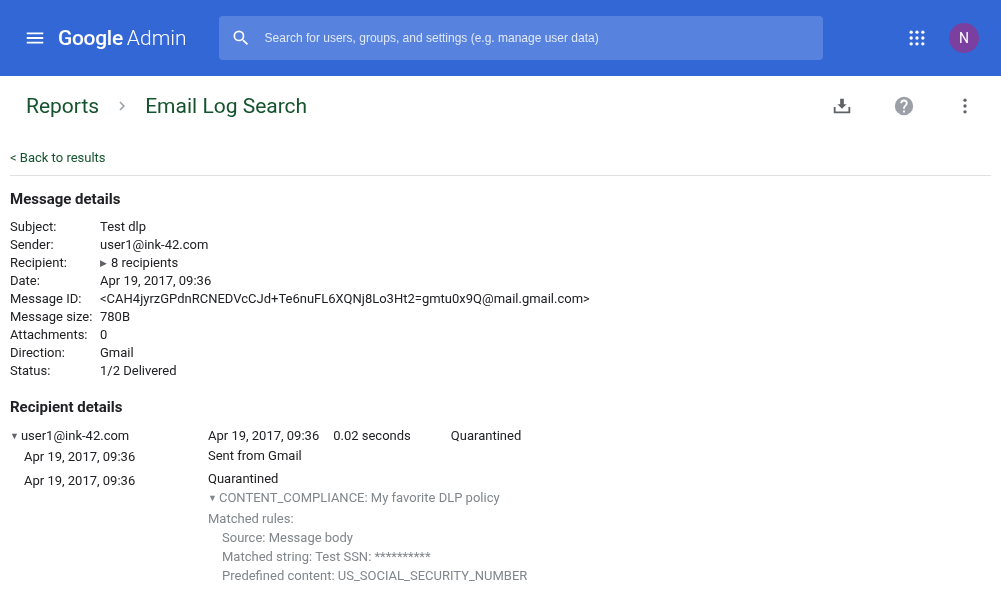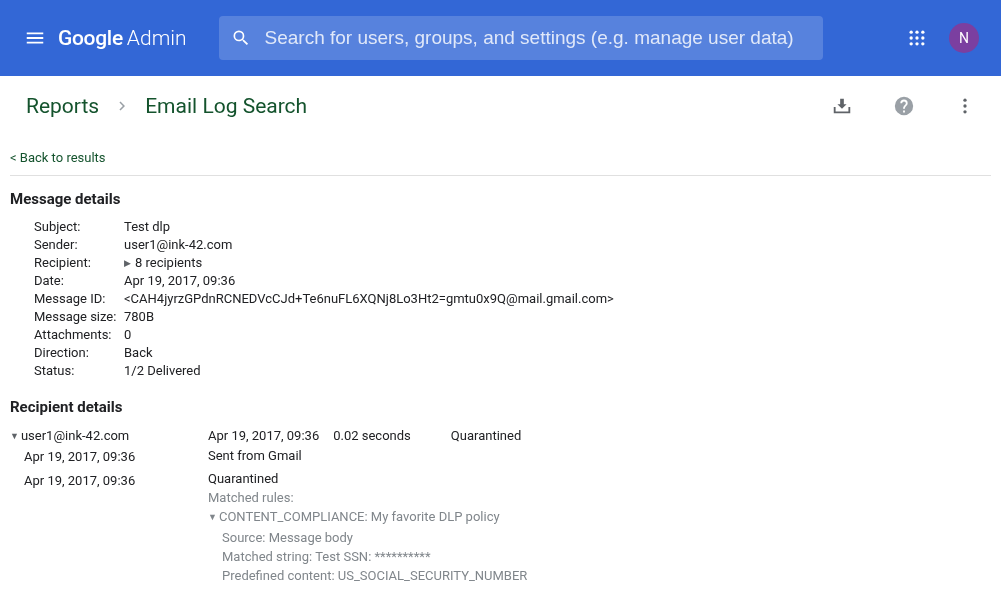--- a/index.html
+++ b/index.html
@@ -3,35 +3,35 @@
 <meta charset="utf-8">
 <style>
 * { box-sizing: border-box; margin: 0; padding: 0; }
 body { font-family: Roboto, Arial, sans-serif; font-size: 13px; color: #202124; background: #fff; width: 1001px; }
 .header { background: #3367d6; height: 76px; display: flex; align-items: center; padding: 0 12px; color: #fff; }
 .menu-icon { width: 46px; display: flex; justify-content: center; cursor: pointer; }
 .logo { font-size: 21px; margin-left: 0px; white-space: nowrap; }
 .logo .g { font-weight: 500; letter-spacing: -0.3px; }
 .logo .admin { font-weight: 300; margin-left: 4px; }
 .search-box { flex: 1; margin-left: 32px; max-width: 604px; height: 44px; background: rgba(255,255,255,0.18); border-radius: 4px; display: flex; align-items: center; padding: 0 12px; }
-.search-box input { flex: 1; background: transparent; border: none; outline: none; color: #fff; font-size: 19px; margin-left: 14px; }
+.search-box input { flex: 1; background: transparent; border: none; outline: none; color: #fff; font-size: 12px; margin-left: 14px; }
 .search-box input::placeholder { color: rgba(255,255,255,0.82); }
 .header-right { margin-left: auto; display: flex; align-items: center; gap: 22px; padding-right: 10px; }
 .avatar { width: 30px; height: 30px; border-radius: 50%; background: #7b3fa0; color: #fff; display: flex; align-items: center; justify-content: center; font-size: 14px; }
 .subheader { height: 60px; display: flex; align-items: center; padding: 0 26px; border-bottom: 1px solid rgba(0,0,0,0); }
 .breadcrumb { display: flex; align-items: center; font-size: 21px; color: #5f6368; }
 .breadcrumb .crumb { color: #14532d; }
 .breadcrumb .chev { margin: 0 14px; color: #9aa0a6; }
 .subheader-right { margin-left: auto; display: flex; align-items: center; gap: 40px; color: #5f6368; }
 .content { padding: 0 10px 30px 10px; }
 .back-link { color: #14532d; font-size: 13px; padding: 14px 0 10px 0; display: inline-block; cursor: pointer; }
 .divider { height: 1px; background: #e0e0e0; margin-bottom: 14px; }
 .section-title { font-weight: 700; font-size: 15px; margin-bottom: 10px; }
 .kv-row { display: flex; line-height: 18px; font-size: 13px; }
-.kv-label { width: 90px; color: #202124; margin-left: 24px; }
+.kv-label { width: 90px; color: #202124; }
 .kv-value { color: #202124; display: flex; align-items: center; }
 .expand-tri { margin-right: 4px; color: #5f6368; font-size: 9px; }
 .recipient-block { display: flex; margin-top: 6px; }
 .rb-left { width: 198px; }
 .rb-left .line { line-height: 20px; font-size: 13px; }
 .rb-left .indent { padding-left: 14px; }
 .rb-left .tri { font-size: 9px; color: #5f6368; margin-right: 2px; display: inline-block; transform: translateY(-1px);}
 .rb-right { flex: 1; }
 .rb-top { display: flex; gap: 14px; line-height: 20px; align-items: baseline; }
 .rb-top .q { margin-left: 26px; }
@@ -148,21 +148,21 @@
     <div class="kv-row">
       <div class="kv-label">Message size:</div>
       <div class="kv-value">780B</div>
     </div>
     <div class="kv-row">
       <div class="kv-label">Attachments:</div>
       <div class="kv-value">0</div>
     </div>
     <div class="kv-row">
       <div class="kv-label">Direction:</div>
-      <div class="kv-value">Back</div>
+      <div class="kv-value">Gmail</div>
     </div>
     <div class="kv-row">
       <div class="kv-label">Status:</div>
       <div class="kv-value">1/2 Delivered</div>
     </div>
   </div>
 
   <div class="spacer"></div>
 
   <div class="section-title">Recipient details</div>
@@ -177,24 +177,24 @@
     </div>
     <div class="rb-right">
       <div class="rb-top">
         <span>Apr 19, 2017, 09:36</span>
         <span>0.02 seconds</span>
         <span class="q">Quarantined</span>
       </div>
       <div class="rb-line">Sent from Gmail</div>
       <div style="height:4px"></div>
       <div class="rb-line">Quarantined</div>
-      <div class="rb-line grey">Matched rules:</div>
       <div class="rb-line grey">
         <span class="rule-tri">▼</span><span>CONTENT_COMPLIANCE: My favorite DLP policy</span>
       </div>
+      <div class="rb-line grey">Matched rules:</div>
       <div class="rb-line grey rule-indent">Source: Message body</div>
       <div class="rb-line grey rule-indent">Matched string: Test SSN: **********</div>
       <div class="rb-line grey rule-indent">Predefined content: US_SOCIAL_SECURITY_NUMBER</div>
       <div style="height:10px"></div>
       <div class="rb-line rule-indent link">Go to this setting</div>
     </div>
   </div>
 </div>
 
 </body></html>

